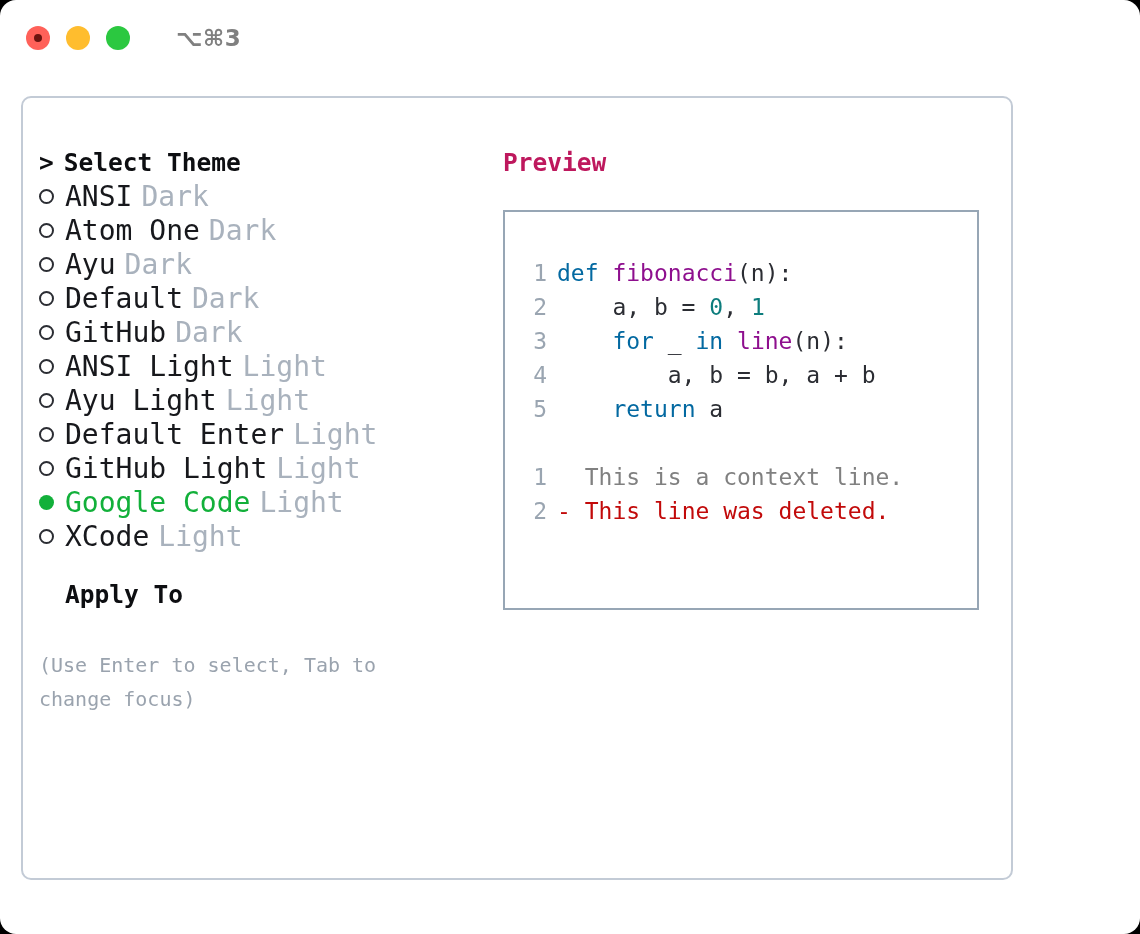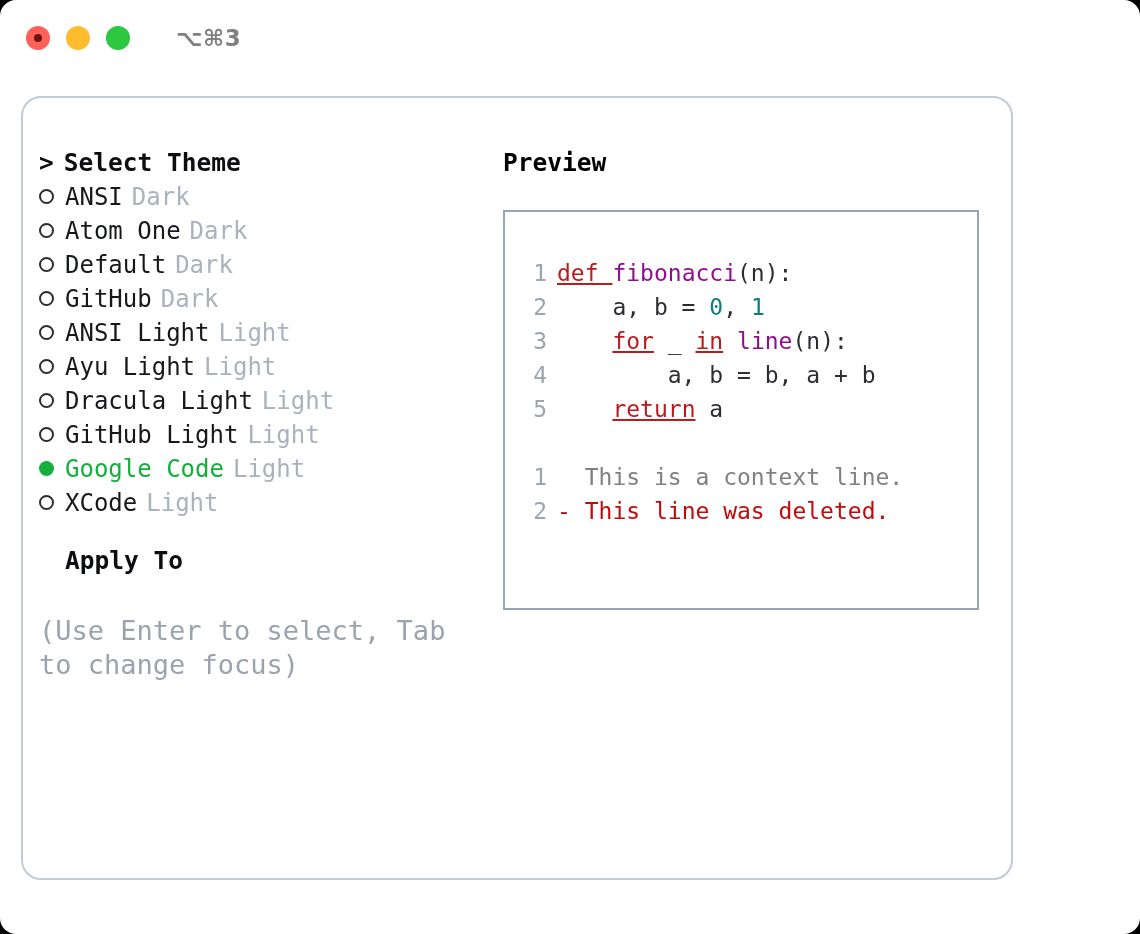--- a/index.html
+++ b/index.html
@@ -69,21 +69,21 @@
   }
 
   
   #dialog-frame {
     position: absolute;
     left: 21px;
     top: 96px;
     width: 992px;
     height: 784px;
     border: 2px solid #c3cbd6;
-    border-radius: 20px;
+    border-radius: 10px;
     box-sizing: border-box;
     background: #ffffff;
   }
 
   #dialog-body {
     position: absolute;
     left: 0; top: 0;
     width: 100%;
     height: 100%;
     box-sizing: border-box;
@@ -93,21 +93,21 @@
   #theme-column {
     position: absolute;
     left: 16px;
     top: 48px;
     width: 440px;
   }
 
   .row {
     height: 34px;
     line-height: 34px;
-    font-size: 24px;
+    font-size: 28px;
     white-space: nowrap;
     color: #17181c;
   }
 
   .section-header {
     font-weight: 700;
     color: #0d0e11;
     font-size: 24.5px;
   }
   .section-header .caret { margin-right: 10px; }
@@ -140,38 +140,38 @@
   .item-label.selected { color: #12b03a; }
   .item-badge {
     color: #a9b2bd;
     margin-left: 9px;
   }
 
   #apply-block { margin-top: 24px; }
 
   #hint-block {
     margin-top: 36px;
-    font-size: 27px;
+    font-size: 20px;
     line-height: 34px;
     color: #9aa3ae;
     width: 420px;
   }
 
   
   #preview-column {
     position: absolute;
     left: 480px;
     top: 48px;
     width: 490px;
   }
 
   #preview-title {
     font-size: 24.5px;
     font-weight: 700;
-    color: #000000;
+    color: #be185d;
     line-height: 34px;
   }
 
   #preview-panel {
     margin-top: 30px;
     width: 476px;
     height: 400px;
     border: 2px solid #97a6b5;
     box-sizing: border-box;
     background: #ffffff;
@@ -186,21 +186,21 @@
   }
   .gutter {
     display: inline-block;
     width: 28px;
     text-align: right;
     color: #9aa5b1;
     margin-right: 10px;
   }
   .code-line.blank { height: 34px; }
 
-  .tok-kw   { color: #b91c1c; text-decoration: underline; }
+  .tok-kw   { color: #0369a1; }
   .tok-fn   { color: #8e0f8e; }
   .tok-num  { color: #0d7d7d; }
   .tok-pl   { color: #2b2d33; }
   .tok-ctx  { color: #808080; }
   .tok-del  { color: #c20a0a; }
   .tok-add  { color: #11c211; }
 </style>
 </head>
 <body>
 
@@ -218,25 +218,26 @@
 
       <div id="theme-column">
 
         <div class="row section-header">
           <span class="caret">&gt;</span><span>Select Theme</span>
         </div>
 
         <div id="theme-items">
             <div class="row"><span class="bullet off"></span><span class="item-label">ANSI</span><span class="item-badge">Dark</span></div>
             <div class="row"><span class="bullet off"></span><span class="item-label">Atom One</span><span class="item-badge">Dark</span></div>
+            <div class="row"><span class="bullet off"></span><span class="item-label">Ayu</span><span class="item-badge">Dark</span></div>
             <div class="row"><span class="bullet off"></span><span class="item-label">Default</span><span class="item-badge">Dark</span></div>
             <div class="row"><span class="bullet off"></span><span class="item-label">GitHub</span><span class="item-badge">Dark</span></div>
             <div class="row"><span class="bullet off"></span><span class="item-label">ANSI Light</span><span class="item-badge">Light</span></div>
             <div class="row"><span class="bullet off"></span><span class="item-label">Ayu Light</span><span class="item-badge">Light</span></div>
-            <div class="row"><span class="bullet off"></span><span class="item-label">Dracula Light</span><span class="item-badge">Light</span></div>
+            <div class="row"><span class="bullet off"></span><span class="item-label">Default Enter</span><span class="item-badge">Light</span></div>
             <div class="row"><span class="bullet off"></span><span class="item-label">GitHub Light</span><span class="item-badge">Light</span></div>
             <div class="row"><span class="bullet on"></span><span class="item-label selected">Google Code</span><span class="item-badge">Light</span></div>
             <div class="row"><span class="bullet off"></span><span class="item-label">XCode</span><span class="item-badge">Light</span></div>
           </div>
 
         <div id="apply-block">
           <div class="row section-header">
             <span class="bullet spacer"></span><span>Apply To</span>
           </div>
         </div>

